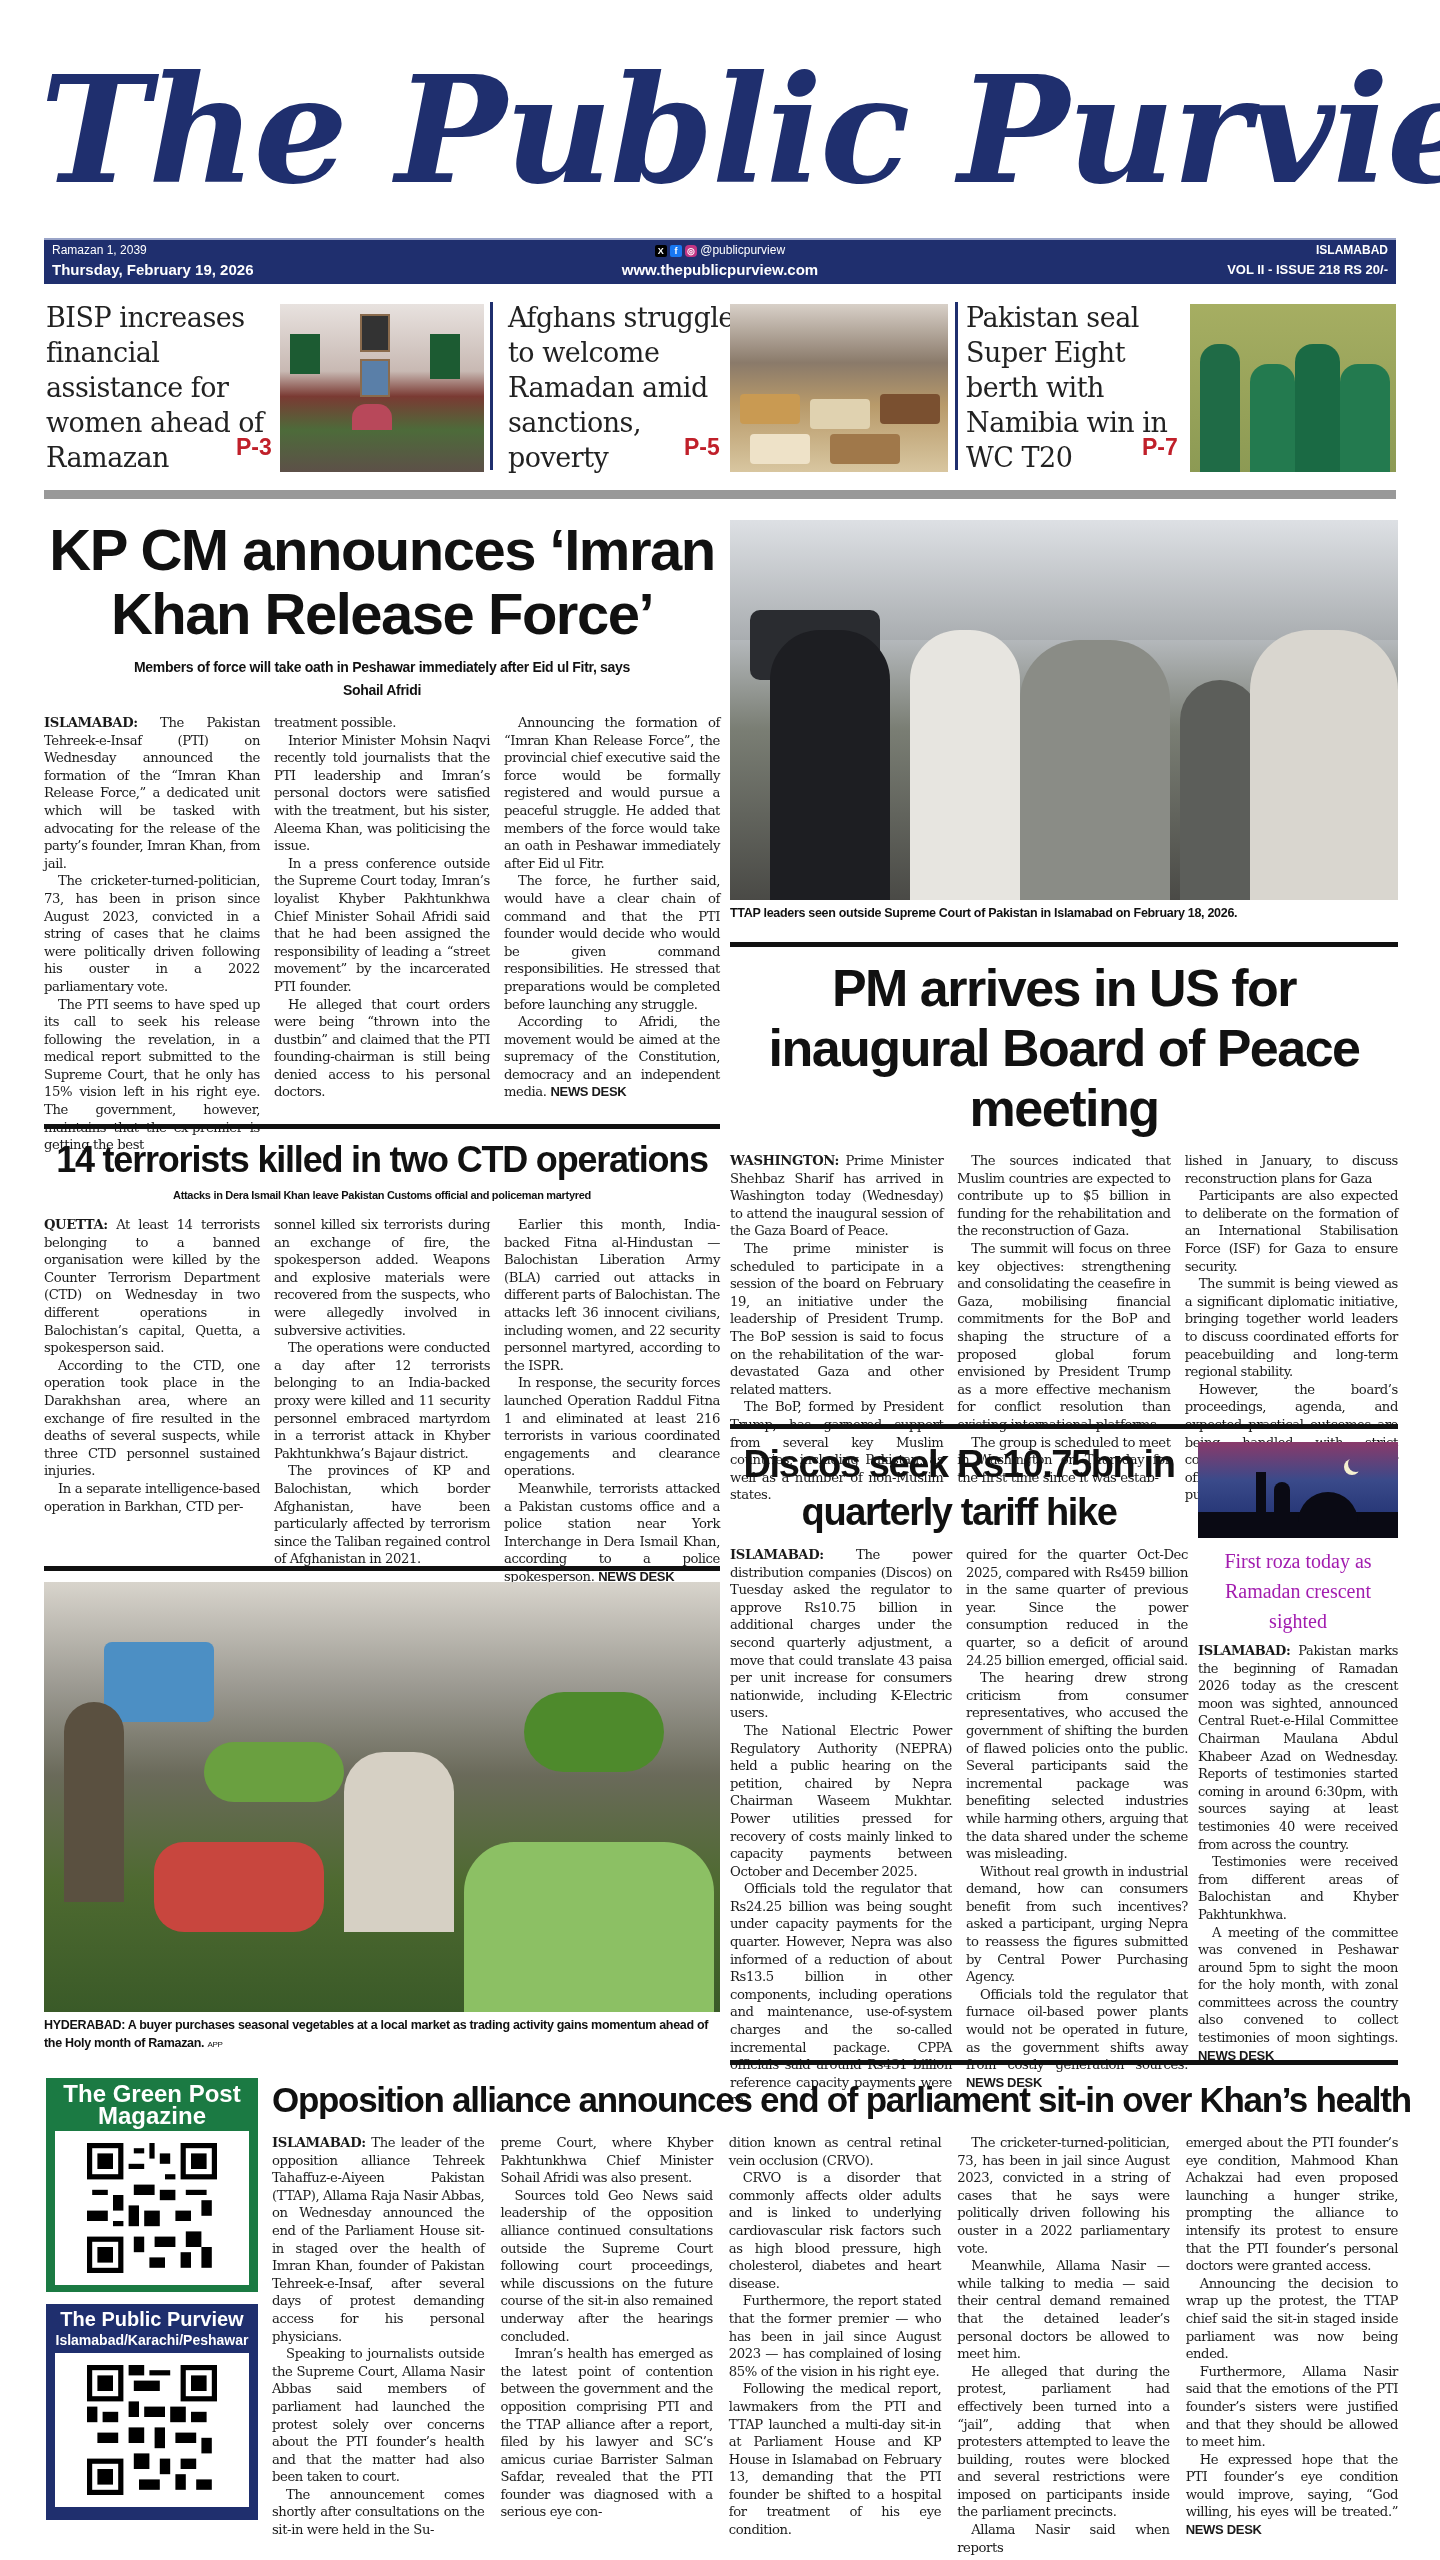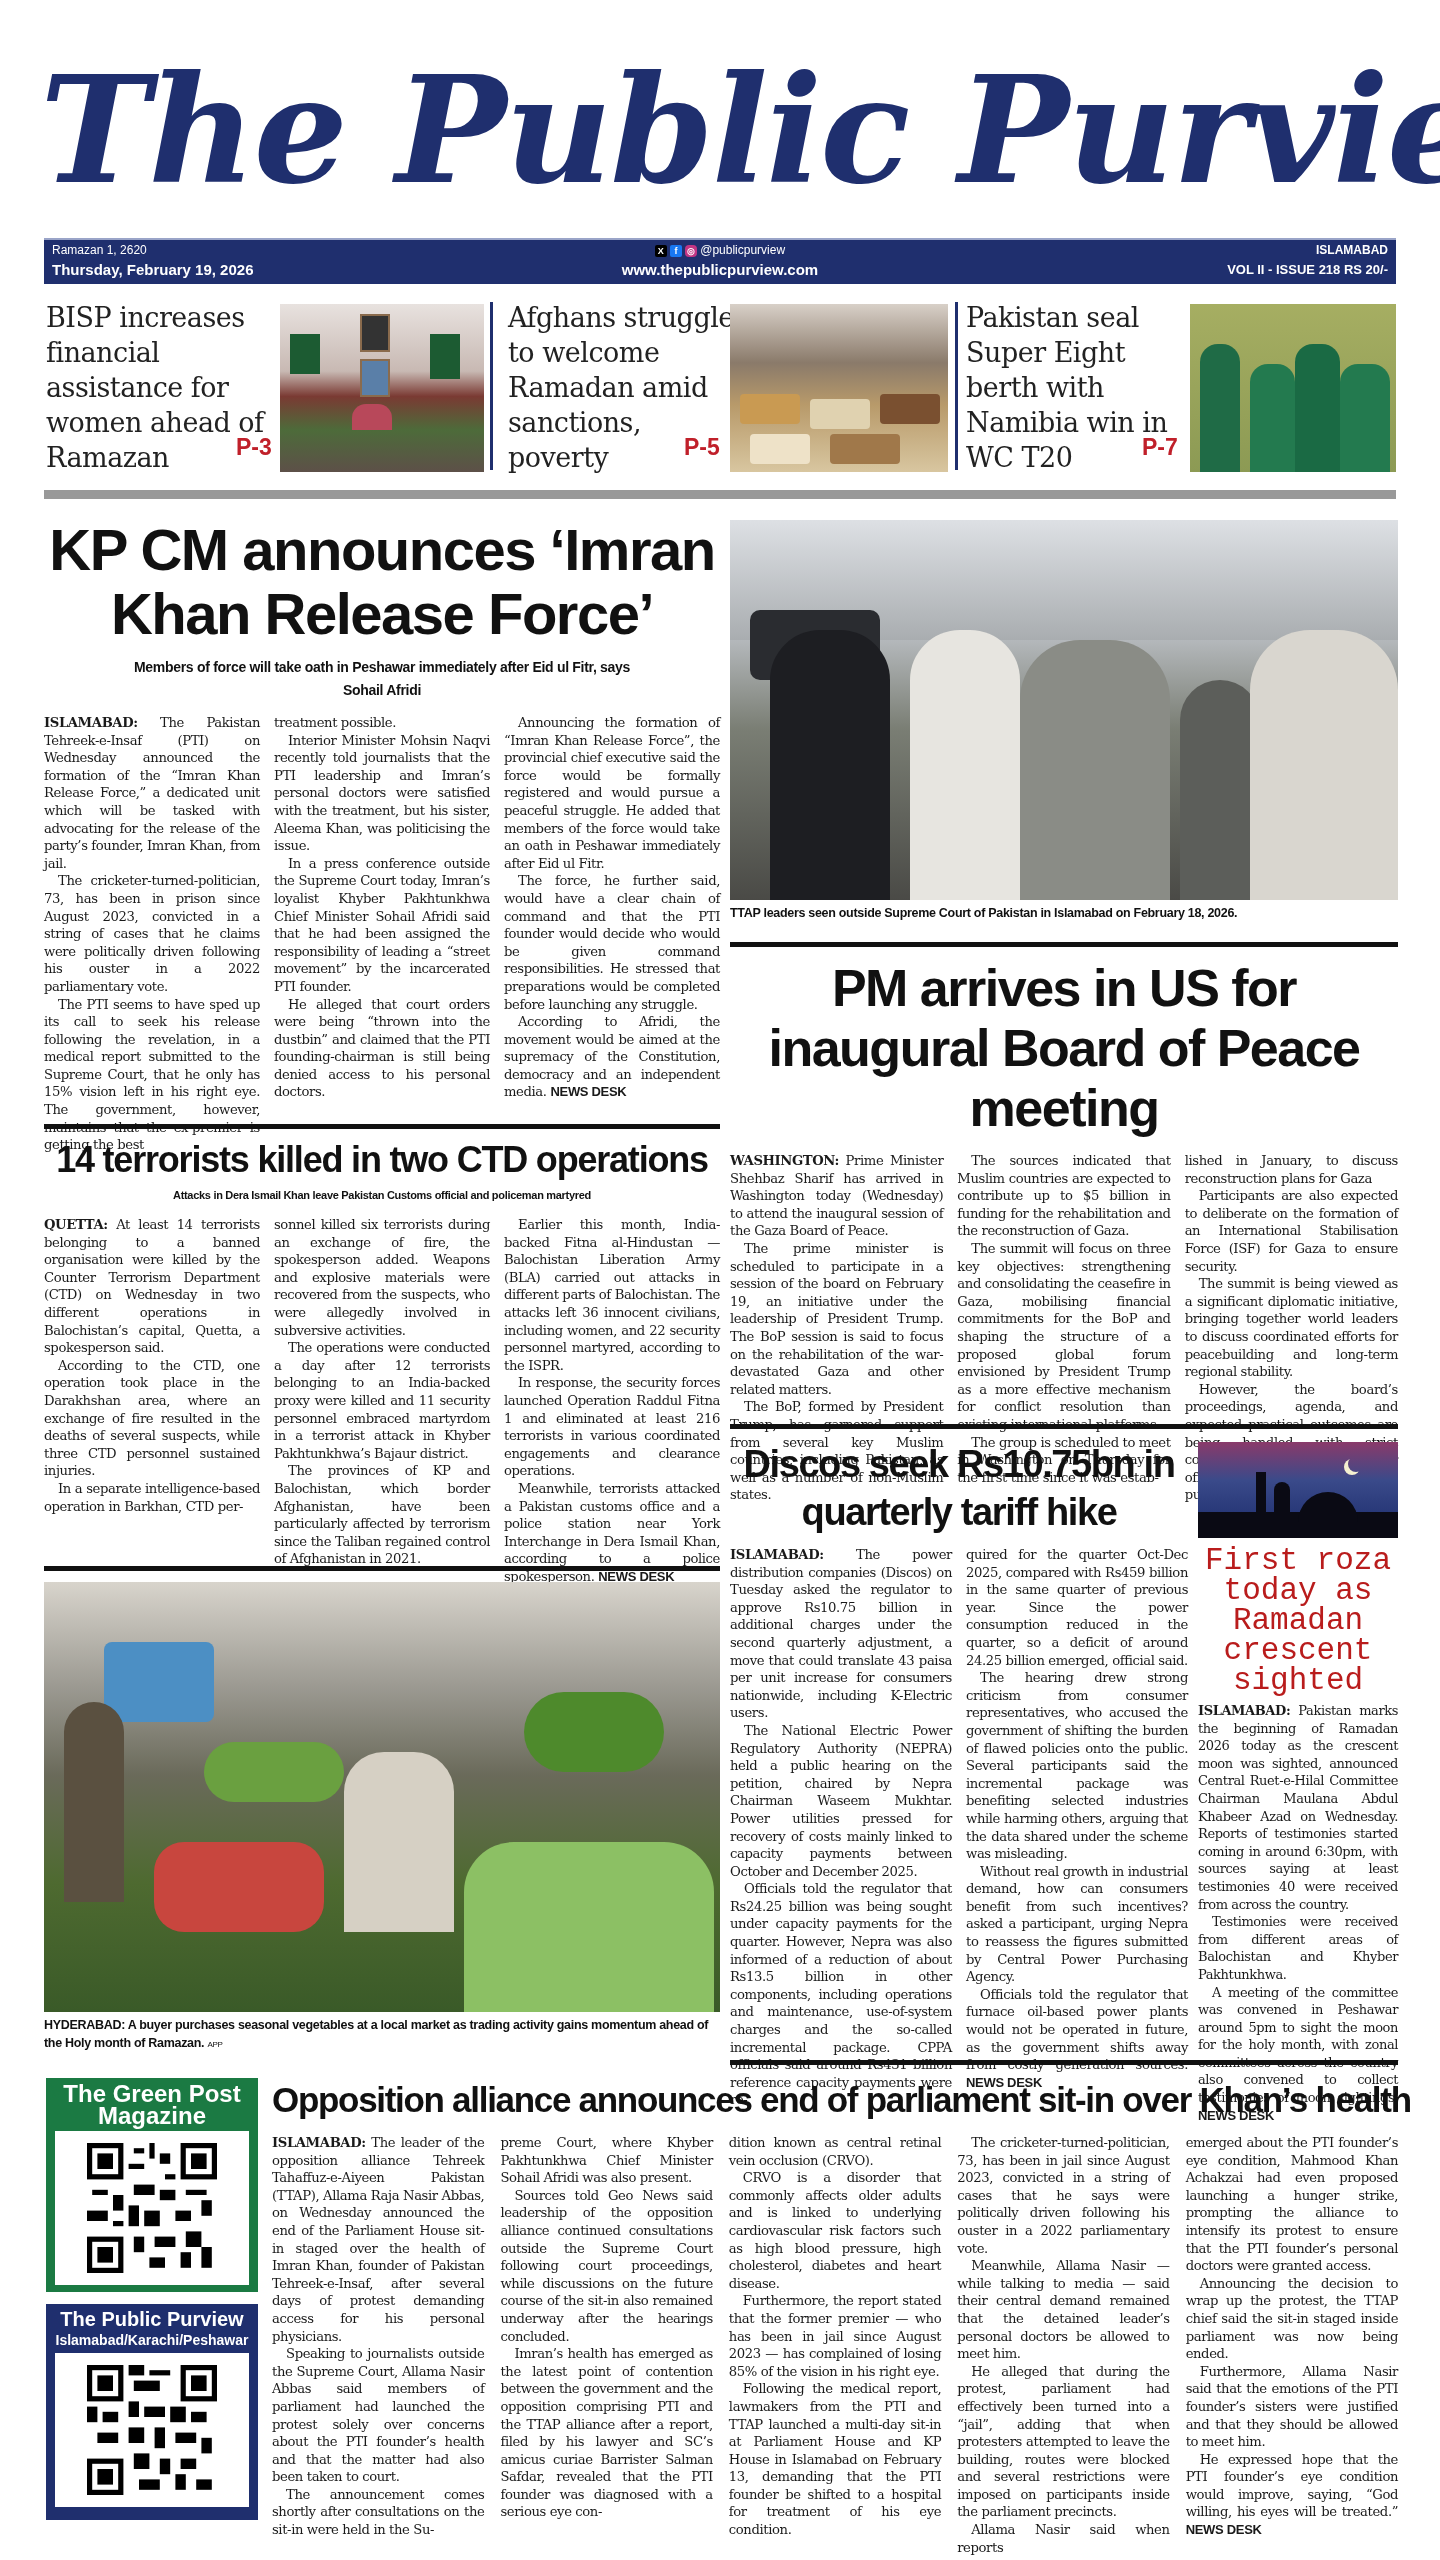--- a/index.html
+++ b/index.html
@@ -51,21 +51,21 @@
   .qrhead { font-family: "Liberation Sans", sans-serif; font-weight: bold; color: #fff; text-align: center; }
   .qr { background: #fff; margin: 6px; display: flex; align-items: center; justify-content: center; }
 </style>
 </head>
 <body>
 
 <div class="abs masthead">The Public Purview</div>
 
 <div class="abs infobar">
   <div class="l">
-    <div class="small">Ramazan 1, 2620</div>
+    <div class="small">Ramazan 1, 2039</div>
     <div class="big">Thursday, February 19, 2026</div>
   </div>
   <div class="c">
     <div class="small">
       <span class="social">
         <span class="sx">X</span>
         <span class="sf">f</span>
         <span class="si">◎</span>
       </span>
       <span>@publicpurview</span>
@@ -226,21 +226,21 @@
 </div>
 
 <div class="abs" style="left:1198px;top:1442px;width:200px;">
   <div class="photo" style="width:200px;height:96px;background:linear-gradient(180deg,#8a3a6a 0%,#3a4a8a 40%,#1a2a6a 100%);position:relative;">
     <div class="abs" style="left:150px;top:14px;width:16px;height:16px;border-radius:50%;box-shadow:-4px 3px 0 0 #f5f0d0;"></div>
     <div class="abs" style="left:0;top:70px;width:200px;height:26px;background:#0a0a14"></div>
     <div class="abs" style="left:100px;top:50px;width:60px;height:46px;background:#0a0a14;border-radius:30px 30px 0 0"></div>
     <div class="abs" style="left:58px;top:30px;width:10px;height:60px;background:#0a0a14"></div>
     <div class="abs" style="left:76px;top:40px;width:16px;height:50px;background:#0a0a14;border-radius:8px 8px 0 0"></div>
   </div>
-  <div style="font-family:Liberation Mono, monospace;font-size:31px;line-height:30px;text-align:center;margin-top:8px;color:#b91c1c;">First roza today as Ramadan crescent sighted</div>
+  <div style="font-family:Liberation Serif, serif;font-size:20px;line-height:30px;text-align:center;margin-top:8px;color:#a21caf;">First roza today as Ramadan crescent sighted</div>
   <div class="col" style="margin-top:6px;font-size:13px;">
     <p class="first"><span class="dateline">ISLAMABAD:</span><span> Pakistan marks the beginning of Ramadan 2026 today as the crescent moon was sighted, announced Central Ruet-e-Hilal Committee Chairman Maulana Abdul Khabeer Azad on Wednesday.  Reports of testimonies started coming in around 6:30pm, with sources saying at least testimonies 40 were received from across the country.</span></p>
     <p>Testimonies were received from different areas of Balochistan and Khyber Pakhtunkhwa.</p>
     <p><span>A meeting of the committee was convened in Peshawar around 5pm to sight the moon for the holy month, with zonal committees across the country also convened to collect testimonies of moon sightings.</span> <span class="desk">NEWS DESK</span></p>
   </div>
 </div>
 <div class="abs rule" style="left:730px;top:2060px;width:668px;"></div>
 
 <div class="abs qrbox" style="left:46px;top:2078px;width:212px;height:214px;border-color:#1b7a43;background:#1b7a43;">
   <div class="qrhead" style="font-size:24px;line-height:22px;padding-top:2px;">The Green Post Magazine</div>

